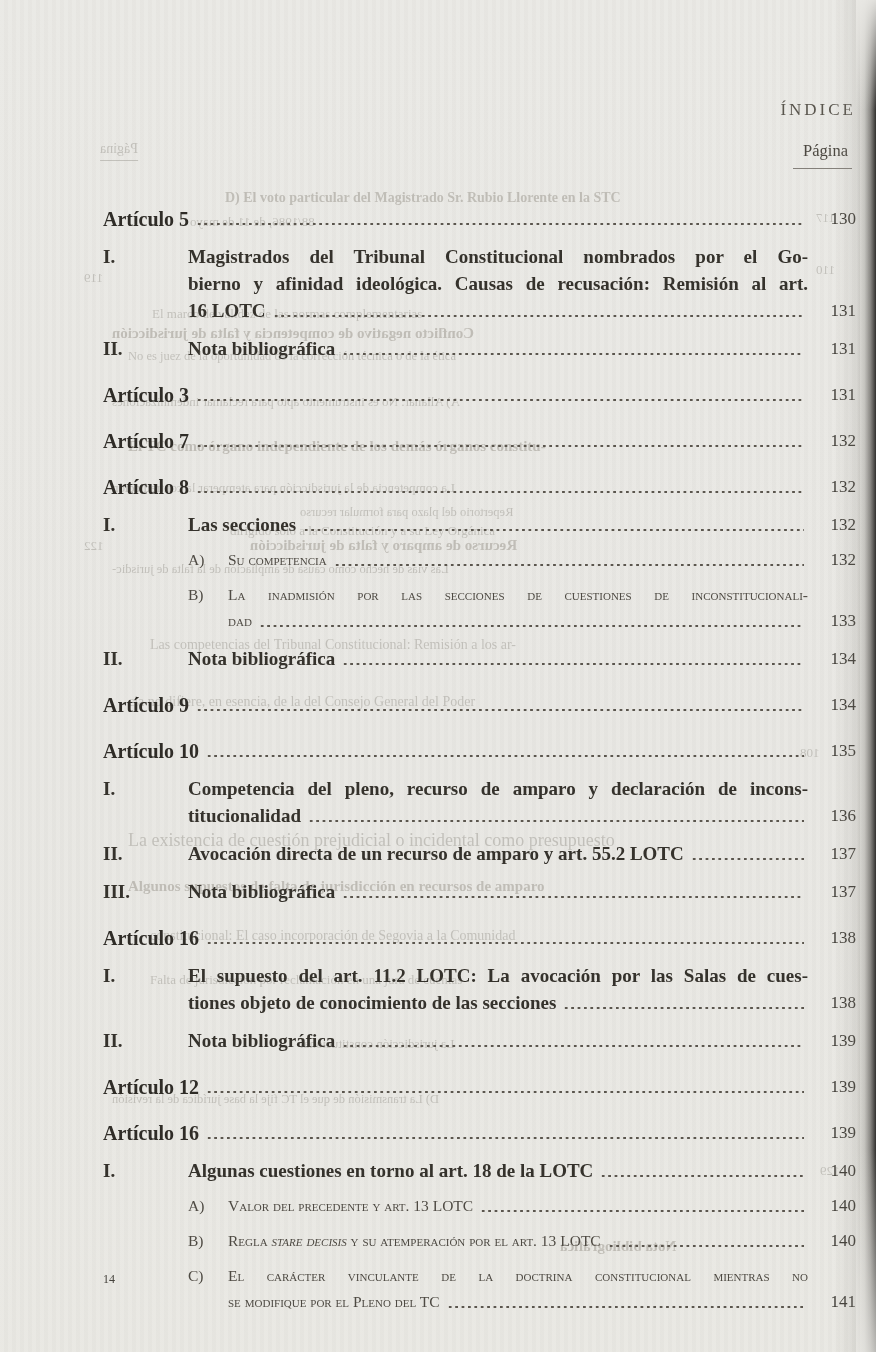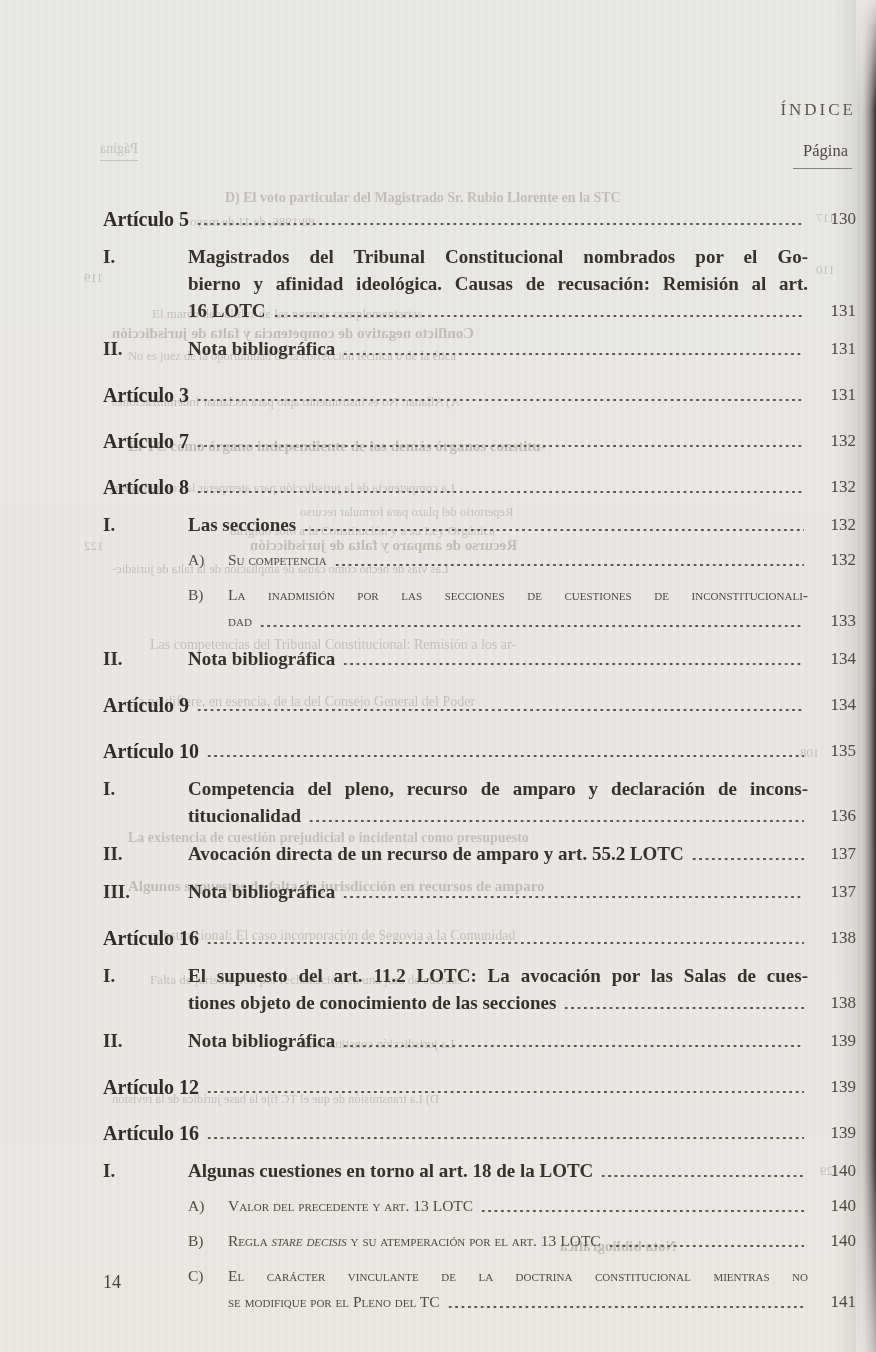--- a/index.html
+++ b/index.html
@@ -42,21 +42,21 @@
     flex:1 1 14px; min-width:14px; height:6px; align-self:flex-end;
     margin:0 4px 5px 7px;
     background-image:radial-gradient(circle, #5b564e 1.15px, rgba(0,0,0,0) 1.5px);
     background-size:6.4px 6px; background-repeat:repeat-x; background-position:0 60%;
   }
   .page-num { flex:0 0 48px; text-align:right; font-size:17px; line-height:26px;
               color:#3f3c36; align-self:flex-end; }
   .roman .page-num { line-height:27px; }
   em { font-style:italic; }
   
-  .folio { position:absolute; left:103px; top:1272px; font-size:18px; color:#45423c; z-index:2; }
+  .folio { position:absolute; left:103px; top:1272px; font-size:12px; color:#45423c; z-index:2; }
   
   .ghost-layer { position:absolute; inset:0; z-index:1; pointer-events:none; }
   .ghost { position:absolute; color:#8f8c84; opacity:.42; filter:blur(.45px);
            white-space:nowrap; font-family:"Liberation Serif", serif; }
   .ghost.mirror { transform:scaleX(-1); }
   .ghost.bold { font-weight:bold; color:#8a857b; }
   .ghost.underline { border-bottom:1px solid currentColor; padding-bottom:3px; }
   
   .edge {
     position:absolute; top:0; right:0; width:20px; height:1352px; z-index:3;
@@ -92,21 +92,21 @@
       <span class="ghost bold" style="left: 128px; top: 438px; font-size: 15px;">El TC como órgano independiente de los demás órganos constitu-</span>
       <span class="ghost mirror" style="left: 112px; top: 480px; font-size: 13px;">La competencia de la jurisdicción para atemperar la contradicción</span>
       <span class="ghost mirror" style="left: 300px; top: 505px; font-size: 12.5px;">Repertorio del plazo para formular recurso</span>
       <span class="ghost" style="left: 230px; top: 523px; font-size: 13px;">dirigido sólo a la Constitución y a su Ley Orgánica</span>
       <span class="ghost mirror bold" style="left: 250px; top: 537px; font-size: 15px;">Recurso de amparo y falta de jurisdicción</span>
       <span class="ghost mirror" style="left: 84px; top: 538px; font-size: 13px;">122</span>
       <span class="ghost mirror" style="left: 112px; top: 562px; font-size: 12.5px;">Las vías de hecho como causa de ampliación de la falta de jurisdic-</span>
       <span class="ghost" style="left: 150px; top: 637px; font-size: 14px;">Las competencias del Tribunal Constitucional: Remisión a los ar-</span>
       <span class="ghost" style="left: 128px; top: 694px; font-size: 14px;">cia no difiere, en esencia, de la del Consejo General del Poder</span>
       <span class="ghost mirror" style="left: 800px; top: 745px; font-size: 13px;">108</span>
-      <span class="ghost" style="left: 128px; top: 830px; font-size: 14px; font-weight: bold;">La existencia de cuestión prejudicial o incidental como presupuesto</span>
+      <span class="ghost" style="left: 128px; top: 830px; font-size: 18px;">La existencia de cuestión prejudicial o incidental como presupuesto</span>
       <span class="ghost bold" style="left: 128px; top: 878px; font-size: 15px;">Algunos supuestos de falta de jurisdicción en recursos de amparo</span>
       <span class="ghost" style="left: 150px; top: 928px; font-size: 14px;">constitucional: El caso incorporación de Segovia a la Comunidad</span>
       <span class="ghost" style="left: 150px; top: 972px; font-size: 13px;">Falta de jurisdicción por reclamación en una jura de cuentas</span>
       <span class="ghost mirror" style="left: 300px; top: 1036px; font-size: 13px;">La jurisdicción constitucional</span>
       <span class="ghost mirror" style="left: 112px; top: 1092px; font-size: 12.5px;">D) La transmisión de que el TC fije la base jurídica de la revisión</span>
       <span class="ghost mirror" style="left: 820px; top: 1163px; font-size: 13px;">129</span>
       <span class="ghost mirror bold" style="left: 560px; top: 1238px; font-size: 15px;">Nota bibliográfica</span>
     </div>
 
   <div class="index-title">ÍNDICE</div>

